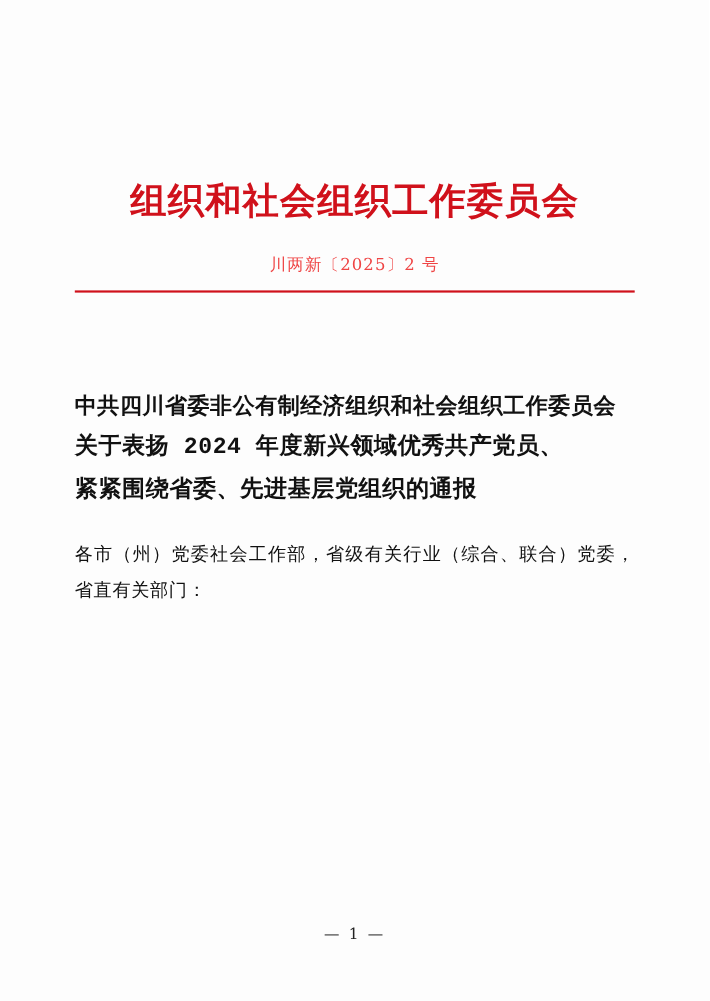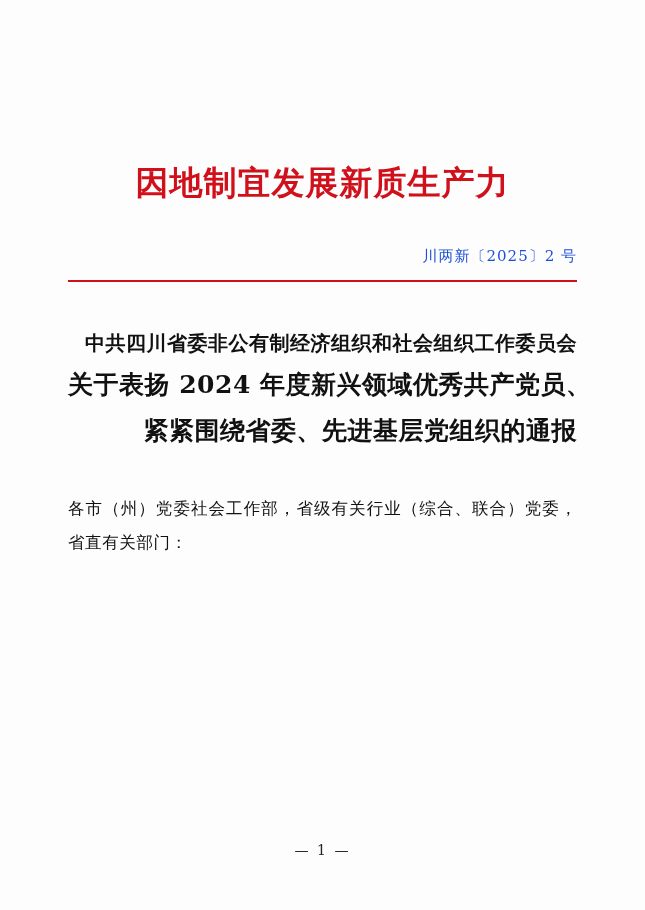--- a/index.html
+++ b/index.html
@@ -29,48 +29,49 @@
   .masthead-line {
     color: #d0111b;
     font-weight: bold;
     font-size: 33px;
     letter-spacing: 1px;
     line-height: 1.42;
     font-family: "DejaVu Serif", "Liberation Serif", serif;
     white-space: nowrap;
   }
   .doc-number {
-    margin-top: 40px;
-    text-align: right;
+    margin-top: 24px;
+    text-align: center;
     font-size: 15px;
-    color: #1d4ed8;
+    color: #ef4444;
     letter-spacing: 1px;
     font-family: "DejaVu Serif", "Liberation Serif", serif;
   }
   .red-rule {
     margin-top: 14px;
     height: 2px;
     background: #d0111b;
     width: 100%;
   }
   .title-block {
-    margin-top: 43px;
-    text-align: right;
+    margin-top: 86px;
+    text-align: left;
+    font-family: Liberation Mono, monospace;
   }
   .title-line {
-    font-size: 25px;
+    font-size: 21px;
     font-weight: bold;
     line-height: 1.85;
     letter-spacing: 0.5px;
     color: #111;
     white-space: nowrap;
   }
   .title-line.t1 { font-size: 20px; }
   .body-block {
-    margin-top: 38px;
+    margin-top: 20px;
   }
   .para {
     font-size: 16.5px;
     line-height: 2.05;
     color: #111;
     text-align: justify;
     letter-spacing: 0.6px;
   }
   .para.indent {
     text-indent: 2em;
@@ -89,21 +90,21 @@
     display: inline-block;
     padding: 0 4px;
   }
 </style>
 </head>
 <body>
 
 <div class="page">
 
   <div class="masthead">
-    <div class="masthead-line">因地制宜发展新质生产力</div>
+    <div class="masthead-line">组织和社会组织工作委员会</div>
   </div>
 
   <div class="doc-number">川两新〔2025〕2 号</div>
 
   <div class="red-rule"></div>
 
   <div class="title-block">
     <div class="title-line t1">中共四川省委非公有制经济组织和社会组织工作委员会</div>
     <div class="title-line">关于表扬 2024 年度新兴领域优秀共产党员、</div>
     <div class="title-line">紧紧围绕省委、先进基层党组织的通报</div>

